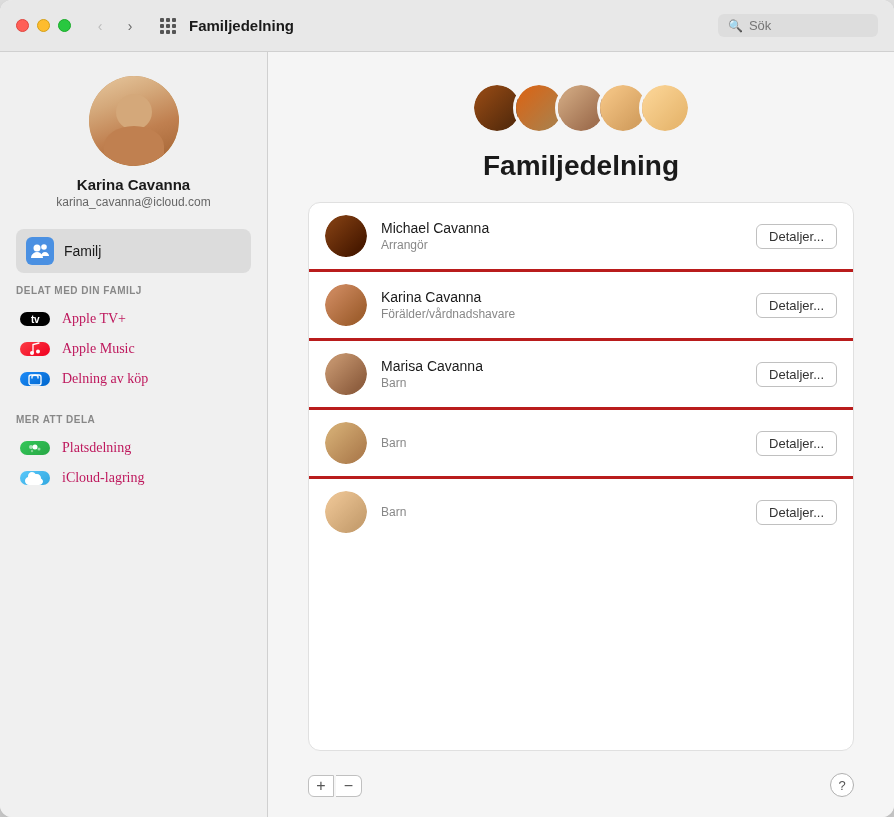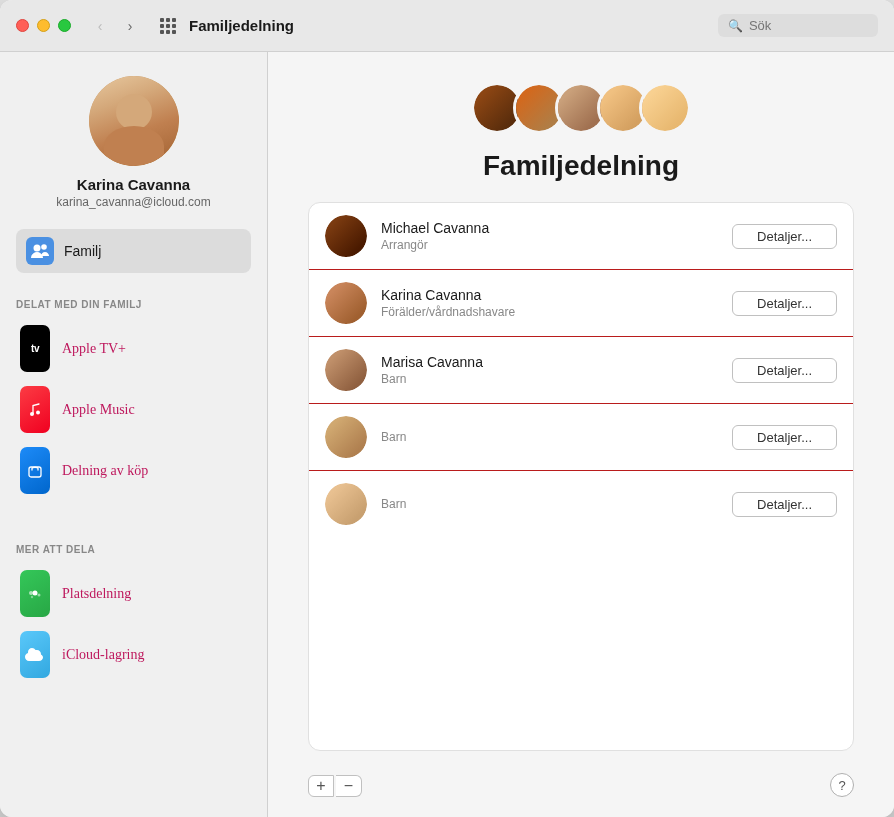--- a/index.html
+++ b/index.html
@@ -202,21 +202,21 @@
       text-align: center;
     }
 
     .family-nav-item {
       display: flex;
       align-items: center;
       gap: 10px;
       padding: 8px 10px;
       background: #dcdcdc;
       border-radius: 8px;
-      margin-bottom: 3px;
+      margin-bottom: 12px;
       cursor: pointer;
     }
 
     .family-icon {
       width: 28px;
       height: 28px;
       background: #4a90e2;
       border-radius: 6px;
       display: flex;
       align-items: center;
@@ -231,39 +231,38 @@
       color: #1a1a1a;
     }
 
     .section-header {
       font-size: 10px;
       font-weight: 600;
       color: #888;
       letter-spacing: 0.5px;
       margin-bottom: 8px;
       text-transform: uppercase;
-      margin-top: 23px;
     }
 
     .sidebar-items {
       margin-bottom: 20px;
     }
 
     .sidebar-item {
       display: flex;
       align-items: center;
       gap: 12px;
       padding: 7px 4px;
       cursor: pointer;
       border-radius: 6px;
     }
 
     .app-icon {
       width: 30px;
-      height: 47px;
+      height: 14px;
       border-radius: 7px;
       display: flex;
       align-items: center;
       justify-content: center;
       flex-shrink: 0;
     }
 
     .app-icon.appletv {
       background: #000;
       color: white;
@@ -349,21 +348,21 @@
       border-radius: 12px;
       border: 1px solid #e0e0e0;
       overflow: hidden;
       flex: 1;
     }
 
     .member-row {
       display: flex;
       align-items: center;
       padding: 12px 16px;
-      border-bottom: 1px solid #b91c1c;
+      border-bottom: 3px solid #b91c1c;
     }
 
     .member-row:last-child {
       border-bottom: none;
     }
 
     .member-avatar-sm {
       width: 42px;
       height: 42px;
       border-radius: 50%;
@@ -394,21 +393,21 @@
       color: #1a1a1a;
       margin-bottom: 2px;
     }
 
     .member-role {
       font-size: 12px;
       color: #888;
     }
 
     .details-btn {
-      padding: 4px 24px;
+      padding: 4px 12px;
       background: white;
       border: 1px solid #c0c0c0;
       border-radius: 6px;
       font-size: 13px;
       color: #333;
       cursor: pointer;
       white-space: nowrap;
     }
 
     .bottom-controls {

